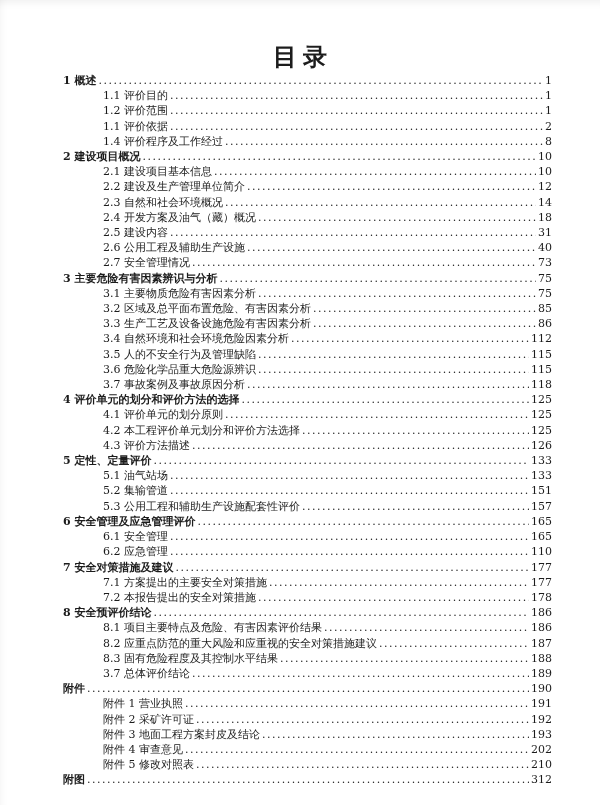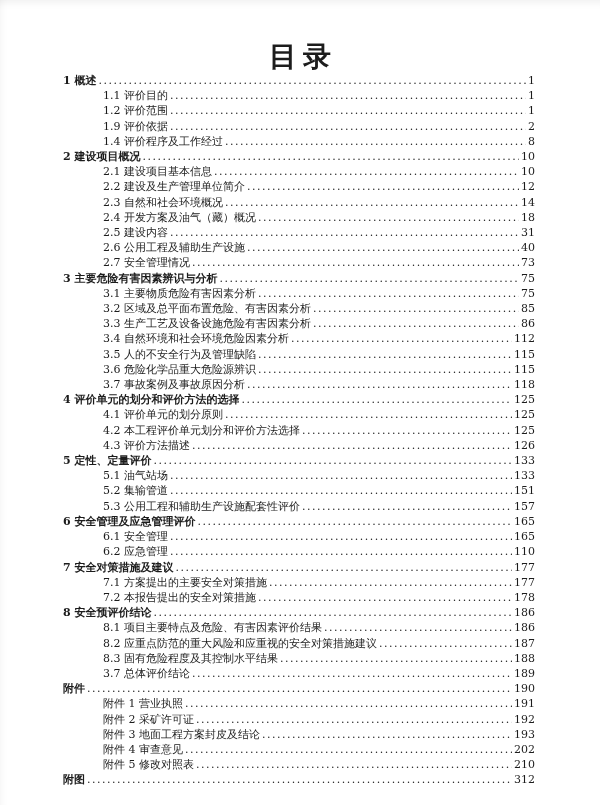--- a/index.html
+++ b/index.html
@@ -9,28 +9,28 @@
     background:#ffffff;
     color:#1c1c1c;
     font-family:"DejaVu Serif","Liberation Serif",serif;
     overflow:hidden;
     box-shadow: inset 0 10px 8px -8px rgba(0,0,0,0.07), inset 10px 0 8px -9px rgba(0,0,0,0.05);
   }
   .doc-title{
     margin:0;
     padding-top:44px;
     text-align:center;
-    font-size:28px;
+    font-size:24px;
     font-weight:700;
     letter-spacing:6px;
     padding-left:6px; 
     line-height:26px;
   }
   .toc{
-    margin:3px 65px 0 63px;
+    margin:3px 48px 0 63px;
   }
   .toc-row{
     display:flex;
     align-items:baseline;
     font-size:11px;
     line-height:15.2px;
     white-space:nowrap;
   }
   .toc-row.lvl1 .toc-label{font-weight:700;}
   .toc-row.lvl2{padding-left:40px;}
@@ -68,21 +68,21 @@
     <span class="toc-page">1</span>
   </div>
 
   <div class="toc-row lvl2">
     <span class="toc-label">1.2 评价范围</span>
     <span class="leader">............................................................................................................................................................................................................................................................................................................</span>
     <span class="toc-page">1</span>
   </div>
 
   <div class="toc-row lvl2">
-    <span class="toc-label">1.9 评价依据</span>
+    <span class="toc-label">1.1 评价依据</span>
     <span class="leader">............................................................................................................................................................................................................................................................................................................</span>
     <span class="toc-page">2</span>
   </div>
 
   <div class="toc-row lvl2">
     <span class="toc-label">1.4 评价程序及工作经过</span>
     <span class="leader">............................................................................................................................................................................................................................................................................................................</span>
     <span class="toc-page">8</span>
   </div>
 

